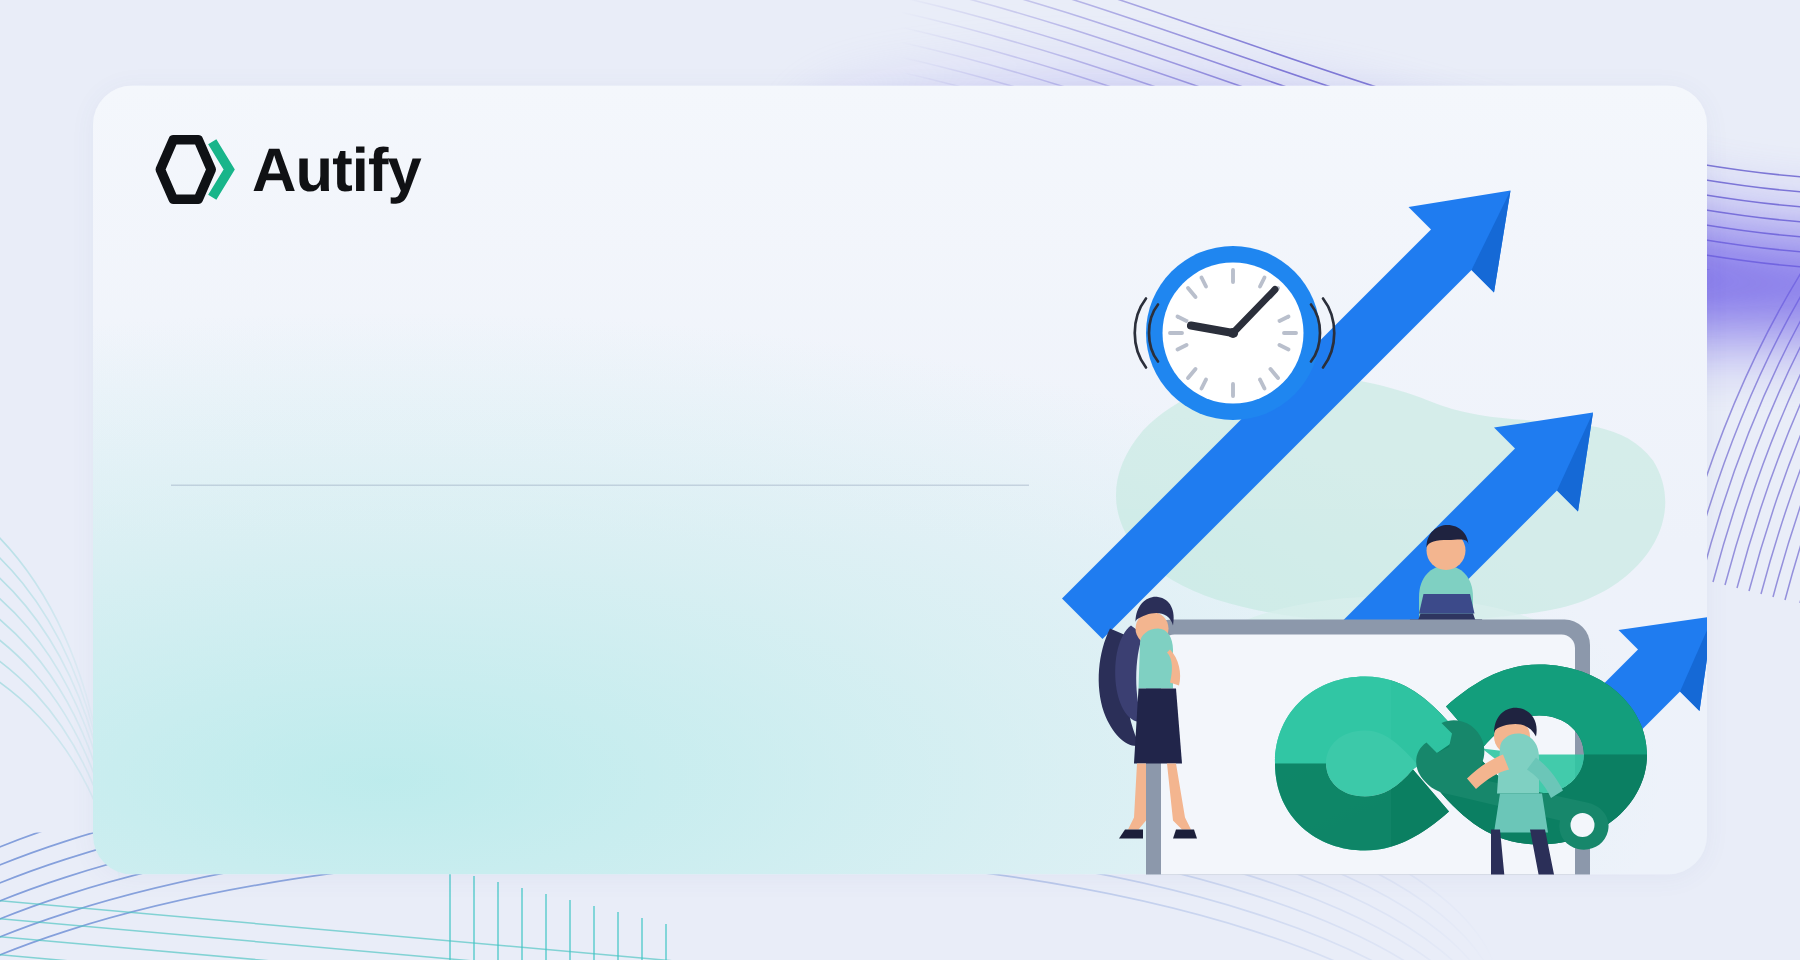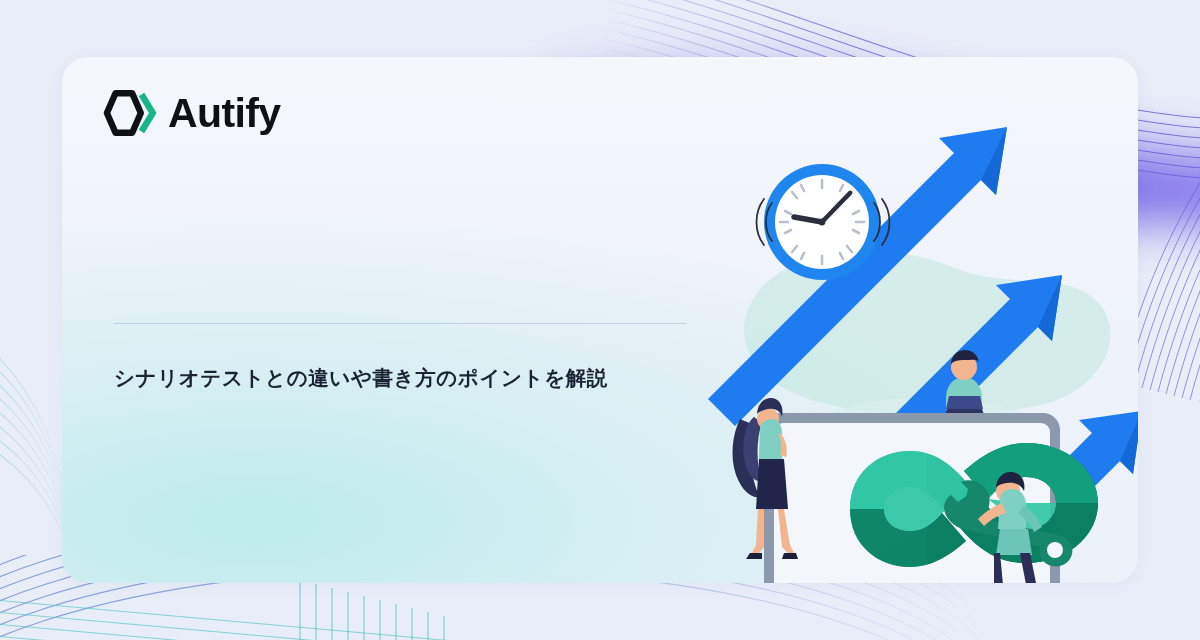--- a/index.html
+++ b/index.html
@@ -200,21 +200,20 @@
 
       <div class="logo">
         <svg class="logo-mark" viewBox="0 0 56 46" xmlns="http://www.w3.org/2000/svg">
           <path d="M13.5 3.2 L30.2 3.2 L38.8 23 L30.2 42.8 L13.5 42.8 L4.9 23 Z" fill="none" stroke="#0f1115" stroke-width="6.4" stroke-linejoin="round"></path>
           <path d="M39.5 4.5 L50.8 23 L39.5 41.5" fill="none" stroke="#18b58a" stroke-width="6.4" stroke-linecap="butt" stroke-linejoin="miter"></path>
         </svg>
         <span class="logo-word">Autify</span>
       </div>
 
       <div class="rule"></div>
-      <h2 class="subline">シナリオテストとの違いや書き方のポイントを解説</h2>
 
       <div class="illus">
         <svg viewBox="0 0 450 450" xmlns="http://www.w3.org/2000/svg">
           <defs>
             <linearGradient id="infL" x1="0" y1="0" x2="1" y2="1">
               <stop offset="0" stop-color="#37c9a6"></stop>
                 <stop offset="1" stop-color="#1fae8c"></stop>
             </linearGradient>
             <linearGradient id="infD" x1="0" y1="0" x2="1" y2="1">
               <stop offset="0" stop-color="#0e8a6a"></stop>

